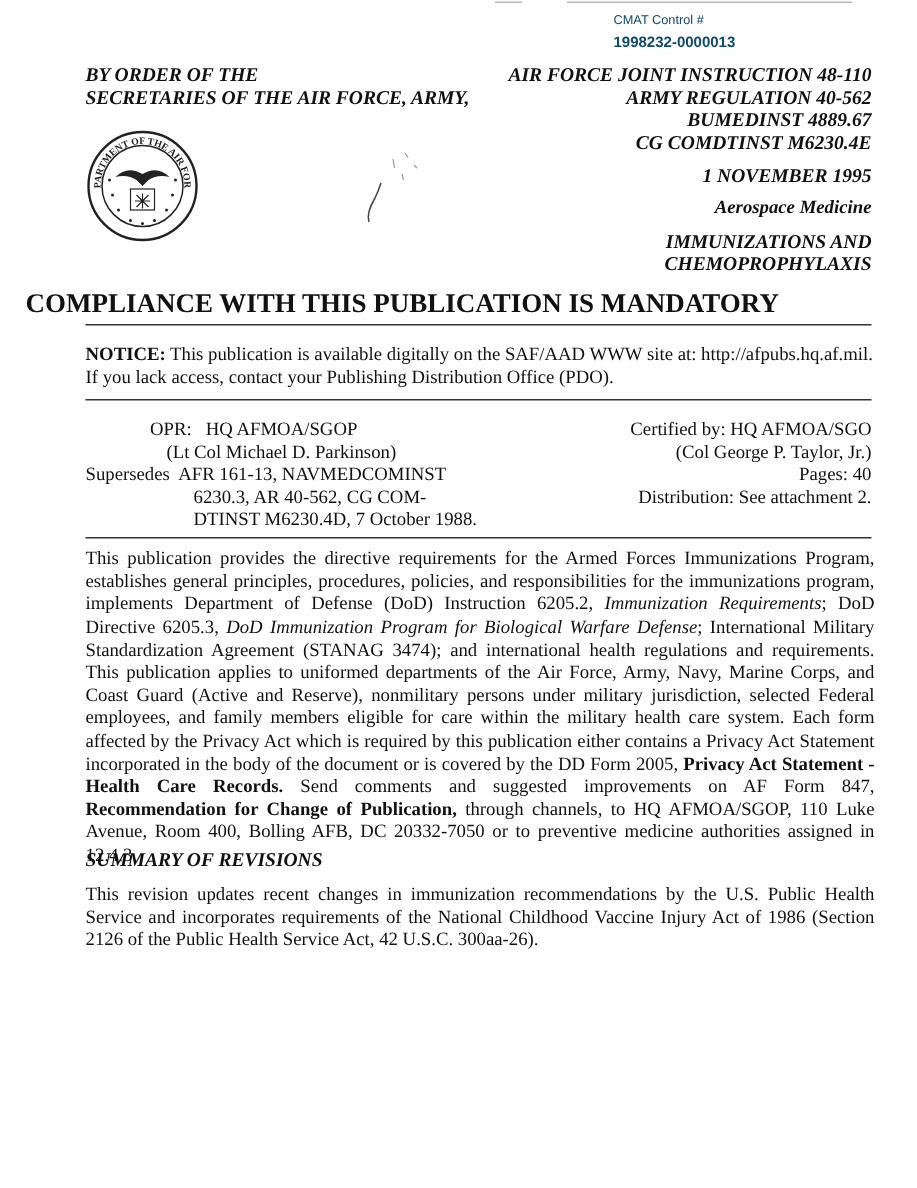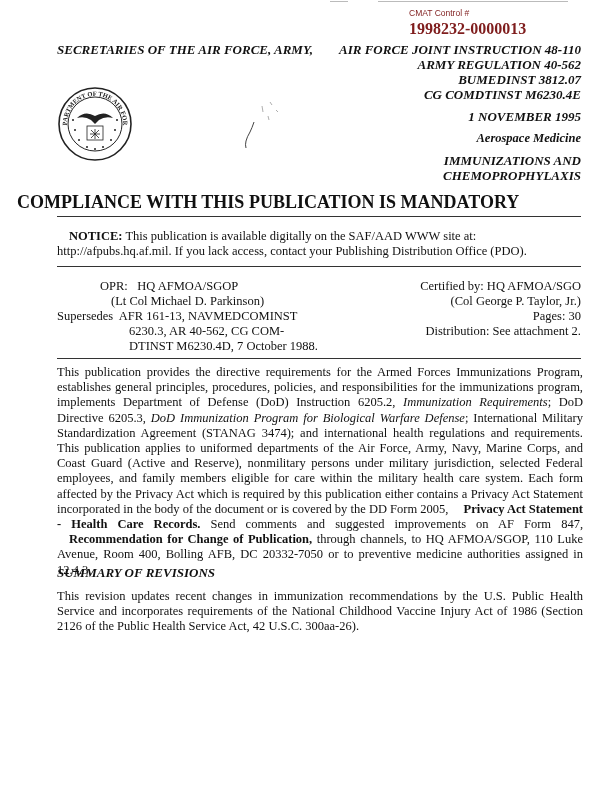--- a/index.html
+++ b/index.html
@@ -1,60 +1,61 @@
 <!DOCTYPE html>
 <html><head>
 <meta charset="utf-8">
 <style>
   html, body { margin: 0; padding: 0; background: #ffffff; }
   body { width: 611px; height: 792px; position: relative; overflow: hidden; color: #111; font-family: "Liberation Serif", serif; }
   .abs { position: absolute; }
   .topline { position: absolute; top: 1px; height: 1px; background: #bbb; }
-  .cmat { position: absolute; left: 409px; top: 8px; font-family: "Liberation Sans", sans-serif; color: #7f1d1d; }
+  .cmat { position: absolute; left: 409px; top: 8px; font-family: "Liberation Sans", sans-serif; color: #0c4a6e; }
   .cmat-label { font-size: 8.5px; line-height: 11px; }
-  .cmat-num { font-size: 16px; font-weight: bold; line-height: 14px; margin-top: 3px; font-family: Liberation Serif, serif; }
+  .cmat-num { font-size: 10px; font-weight: bold; line-height: 14px; margin-top: 3px; }
   .left-head { left: 57px; top: 42px; font-weight: bold; font-style: italic; font-size: 13px; line-height: 15px; }
   .right-head { right: 30px; top: 42px; text-align: right; font-weight: bold; font-style: italic; font-size: 13px; line-height: 15px; }
   .right-head .gap { height: 7px; }
   .right-head .aero { font-size: 12.5px; }
   .seal { left: 57px; top: 86px; width: 76px; height: 76px; }
   .scribble { left: 232px; top: 92px; width: 70px; height: 60px; }
   .compliance { left: 17px; width: 611px; top: 192px; text-align: left; font-weight: bold; font-size: 18px; }
   .rule { position: absolute; left: 57px; width: 524px; height: 1px; background: #333; }
   .notice { left: 57px; top: 229px; width: 530px; font-size: 12.5px; line-height: 15px; }
   .notice b { font-weight: bold; }
   .opr { left: 57px; top: 279px; font-size: 12.5px; line-height: 15px; }
   .opr .ind1 { padding-left: 54px; }
   .opr .ind2 { padding-left: 72px; }
   .cert { right: 30px; top: 279px; text-align: right; font-size: 12.5px; line-height: 15px; }
   .body { left: 57px; top: 365px; width: 526px; font-size: 12.5px; line-height: 15.2px; text-align: justify; }
   .summary-title { left: 57px; top: 565px; font-weight: bold; font-style: italic; font-size: 13px; }
   .summary { left: 57px; top: 589px; width: 526px; font-size: 12.5px; line-height: 15.2px; text-align: justify; }
   i { font-style: italic; margin-top: 48px; }
-  b { font-weight: bold; margin-left: 12px; }
+  b { font-weight: bold; }
 </style>
 </head>
 <body>
 
 <div class="topline" style="left:378px;width:190px;"></div>
 <div class="topline" style="left:330px;width:18px;"></div>
 
 <div class="cmat">
   <div class="cmat-label">CMAT Control #</div>
   <div class="cmat-num">1998232-0000013</div>
 </div>
 
 <div class="abs left-head">
+  <div>BY ORDER OF THE</div>
   <div>SECRETARIES OF THE AIR FORCE, ARMY,</div>
 </div>
 
 <div class="abs right-head">
   <div>AIR FORCE JOINT INSTRUCTION 48-110</div>
   <div>ARMY REGULATION 40-562</div>
-  <div>BUMEDINST 3812.07</div>
+  <div>BUMEDINST 4889.67</div>
   <div>CG COMDTINST M6230.4E</div>
   <div class="gap"></div>
   <div>1 NOVEMBER 1995</div>
   <div class="gap"></div>
   <div class="aero">Aerospace Medicine</div>
   <div class="gap"></div>
   <div>
     <div>IMMUNIZATIONS AND</div>
     <div>CHEMOPROPHYLAXIS</div>
   </div>
@@ -97,21 +98,21 @@
   <div style="white-space:pre;margin-left:43px;">OPR:   HQ AFMOA/SGOP</div>
   <div class="ind1">(Lt Col Michael D. Parkinson)</div>
   <div style="white-space:pre;">Supersedes  AFR 161-13, NAVMEDCOMINST</div>
   <div class="ind2">6230.3, AR 40-562, CG COM-</div>
   <div class="ind2">DTINST M6230.4D, 7 October 1988.</div>
 </div>
 
 <div class="abs cert">
   <div>Certified by:  HQ AFMOA/SGO</div>
   <div>(Col George P. Taylor, Jr.)</div>
-  <div>Pages:  30</div>
+  <div>Pages:  40</div>
   <div>Distribution:  See attachment 2.</div>
 </div>
 
 <div class="rule" style="top:358px;"></div>
 
 <div class="abs body"><span>This publication provides the directive requirements for the Armed Forces Immunizations Program, establishes general principles, procedures, policies, and responsibilities for the immunizations program, implements Department of Defense (DoD) Instruction 6205.2, </span><i>Immunization Requirements</i><span>;  DoD Directive 6205.3, </span><i>DoD Immunization Program for Biological Warfare Defense</i><span>; International Military Standardization Agreement (STANAG 3474); and international health regulations and requirements.  This publication applies to uniformed departments of the Air Force, Army, Navy, Marine Corps, and Coast Guard (Active and Reserve), nonmilitary persons under military jurisdiction, selected Federal employees, and family members eligible for care within the military health care system.  Each form affected by the Privacy Act which is required by this publication either contains a Privacy Act Statement incorporated in the body of the document or is covered by the DD Form 2005, </span><b>Privacy Act Statement - Health Care Records.</b><span>  Send comments and suggested improvements on AF Form 847, </span><b>Recommendation for Change of Publication,</b><span> through channels, to HQ AFMOA/SGOP, 110 Luke Avenue, Room 400, Bolling AFB, DC 20332-7050 or to preventive medicine authorities assigned in 12.4.3.</span></div>
 
 <div class="abs summary-title">SUMMARY OF REVISIONS</div>
 <div class="abs summary">This revision updates recent changes in immunization recommendations by the U.S. Public Health Service and incorporates requirements of the National Childhood Vaccine Injury Act of 1986 (Section 2126 of the Public Health Service Act, 42 U.S.C. 300aa-26).</div>
 

